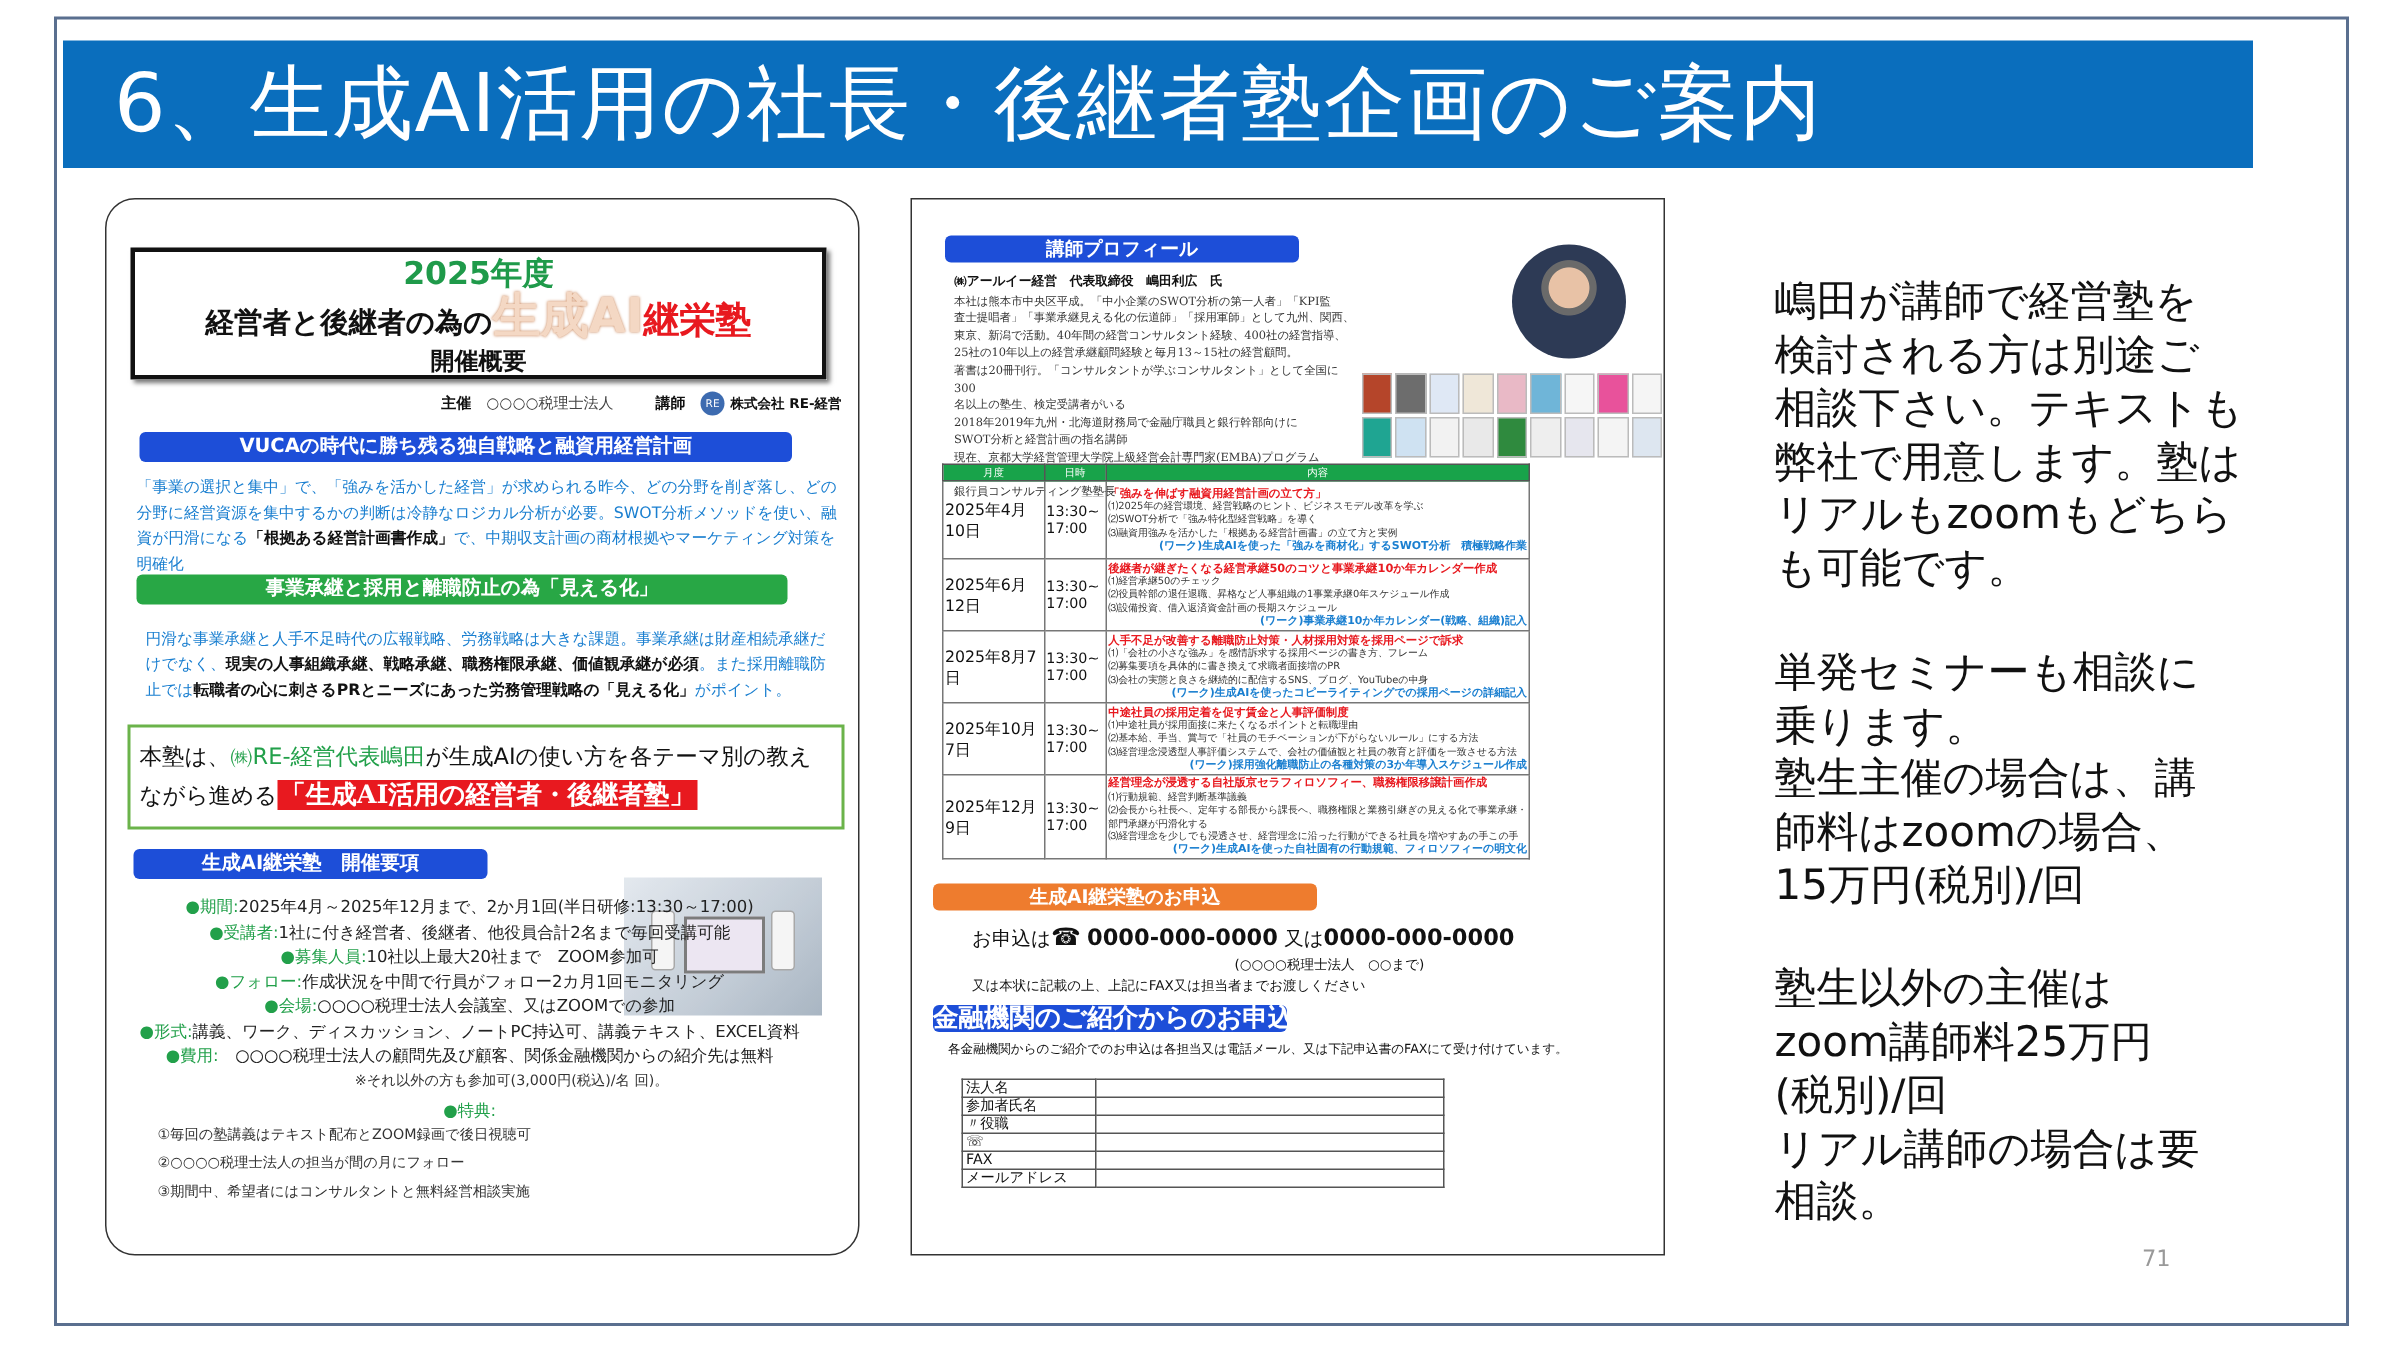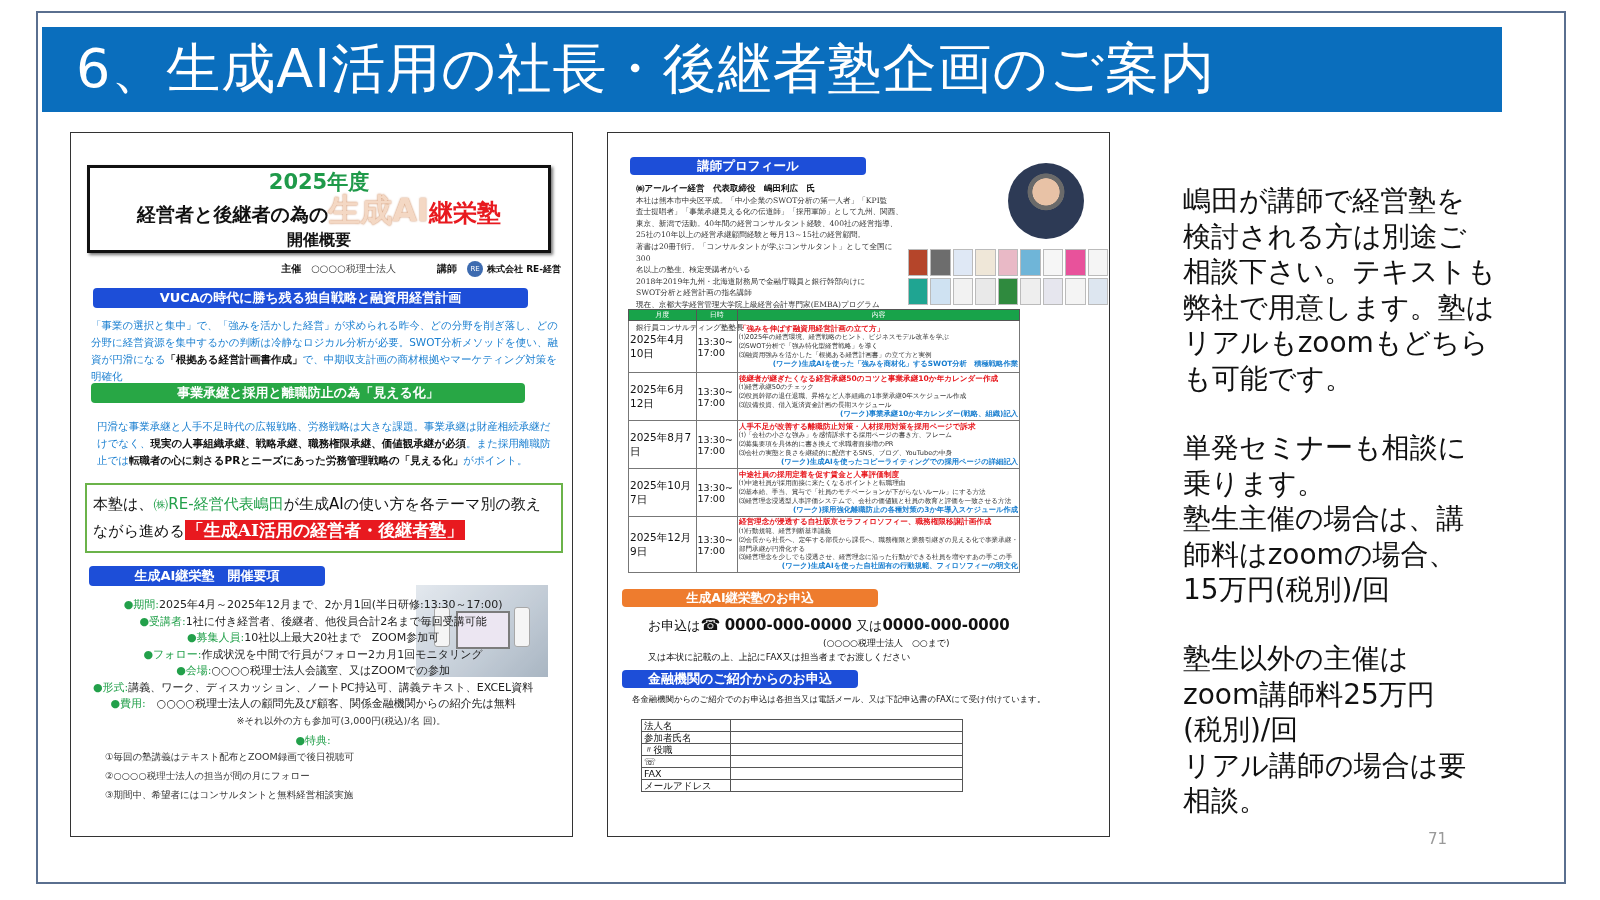--- a/index.html
+++ b/index.html
@@ -2,31 +2,31 @@
 <html><head>
 <meta charset="utf-8">
 <style>
   html,body{margin:0;padding:0;background:#fff;}
   body{width:1600px;height:900px;position:relative;overflow:hidden;font-family:"DejaVu Sans","Liberation Sans",sans-serif;color:#111;}
   .frame{position:absolute;left:36px;top:11px;width:1530px;height:873px;border:2px solid #5a6f8f;box-sizing:border-box;}
   .title-bar{position:absolute;left:42px;top:27px;width:1460px;height:85px;background:#0a6ebd;color:#fff;}
   .title-bar span{position:absolute;left:34px;top:8px;font-size:54px;line-height:68px;letter-spacing:1px;white-space:nowrap;}
   
   .doc{position:absolute;background:#fff;border:1.5px solid #333;box-sizing:border-box;overflow:hidden;}
-  .doc-left{left:70px;top:132px;width:503px;height:705px;}
+  .doc-left{left:70px;top:132px;width:503px;height:705px;border-radius:20px;}
   .doc-right{left:607px;top:132px;width:503px;height:705px;}
   .hero{position:absolute;left:16px;top:32px;width:464px;height:88px;border:3px solid #111;box-shadow:2px 2px 3px #777;box-sizing:border-box;text-align:center;}
   .hero .year{font-size:21px;font-weight:bold;color:#1f9a4a;line-height:24px;margin-top:2px;}
   .hero .main{font-size:19px;font-weight:bold;line-height:32px;white-space:nowrap;}
   .hero .main .ai{color:#f4d8c4;font-size:32px;text-shadow:0 0 2px #c47a4a;}
   .hero .main .jyuku{color:#e8191f;font-size:24px;}
   .hero .sub{font-size:16px;font-weight:bold;line-height:20px;}
   .host-line{position:absolute;left:0;top:128px;width:490px;font-size:10px;text-align:right;white-space:nowrap;}
   .host-line b{font-weight:bold;margin-right:10px;}
-  .host-line .val{margin-right:41px;color:#444;}
+  .host-line .val{margin-right:28px;color:#444;}
   .logo{display:inline-block;width:16px;height:16px;border-radius:50%;background:#3d6bb0;vertical-align:middle;margin-right:4px;color:#fff;font-size:7px;line-height:16px;text-align:center;}
   .band{position:absolute;height:20px;border-radius:4px;color:#fff;font-weight:bold;text-align:center;font-size:13px;line-height:20px;white-space:nowrap;}
   .band-blue{background:#1d4ed8;}
   .band-green{background:#28a745;}
   .para{position:absolute;font-size:10.5px;line-height:17px;color:#1a7fd0;}
   .para b{color:#111;}
   .callout{position:absolute;left:14px;top:350px;width:478px;height:70px;border:2px solid #6bb34a;box-sizing:border-box;padding:6px 6px 0 6px;font-size:15px;line-height:26px;}
   .callout .green{color:#22a04a;}
   .callout .redbox{background:#e8191f;color:#fff;font-weight:bold;font-family:"DejaVu Serif",serif;font-size:17px;padding:0 2px;}
   .req-list{position:absolute;left:22px;top:464px;font-size:11px;line-height:16.5px;white-space:nowrap;text-align:center;}
@@ -50,21 +50,21 @@
   .sched td.date{font-size:10.5px;width:86px;}
   .sched td.time{font-size:9.5px;width:40px;line-height:11px;}
   .sched td.content{font-size:6.6px;line-height:8.8px;color:#333;white-space:nowrap;overflow:hidden;max-width:296px;}
   .sched td.content .t{color:#e8191f;font-weight:bold;font-size:7.6px;}
   .sched td.content .w{color:#1a7fd0;font-weight:bold;font-size:7.3px;text-align:right;}
   .apply-band{left:14px;top:456px;width:256px;height:18px;background:#ee7c2e;font-size:12.5px;line-height:18px;}
   .apply-line{position:absolute;left:40px;top:482px;font-size:13px;white-space:nowrap;}
   .apply-line b{font-size:15px;}
   .apply-sub{position:absolute;left:215px;top:504px;font-size:9px;white-space:nowrap;}
   .apply-note{position:absolute;left:40px;top:518px;font-size:9px;white-space:nowrap;}
-  .fin-band{left:14px;top:537px;width:236px;height:18px;font-size:13px;line-height:18px;}
+  .fin-band{left:14px;top:537px;width:236px;height:18px;font-size:17px;line-height:18px;}
   .fin-note{position:absolute;left:24px;top:561px;font-size:8.4px;white-space:nowrap;}
   .form{position:absolute;left:33px;top:586px;width:322px;border-collapse:collapse;font-size:9.5px;}
   .form td{border:1px solid #555;height:11px;padding:0 2px;line-height:11px;}
   .form td.lbl{width:84px;}
   
   .side{position:absolute;left:1183px;font-size:28px;line-height:35.5px;color:#111;white-space:pre-line;}
   .page-num{position:absolute;left:1428px;top:830px;font-size:15px;color:#999;}
 </style>
 </head>
 <body>

